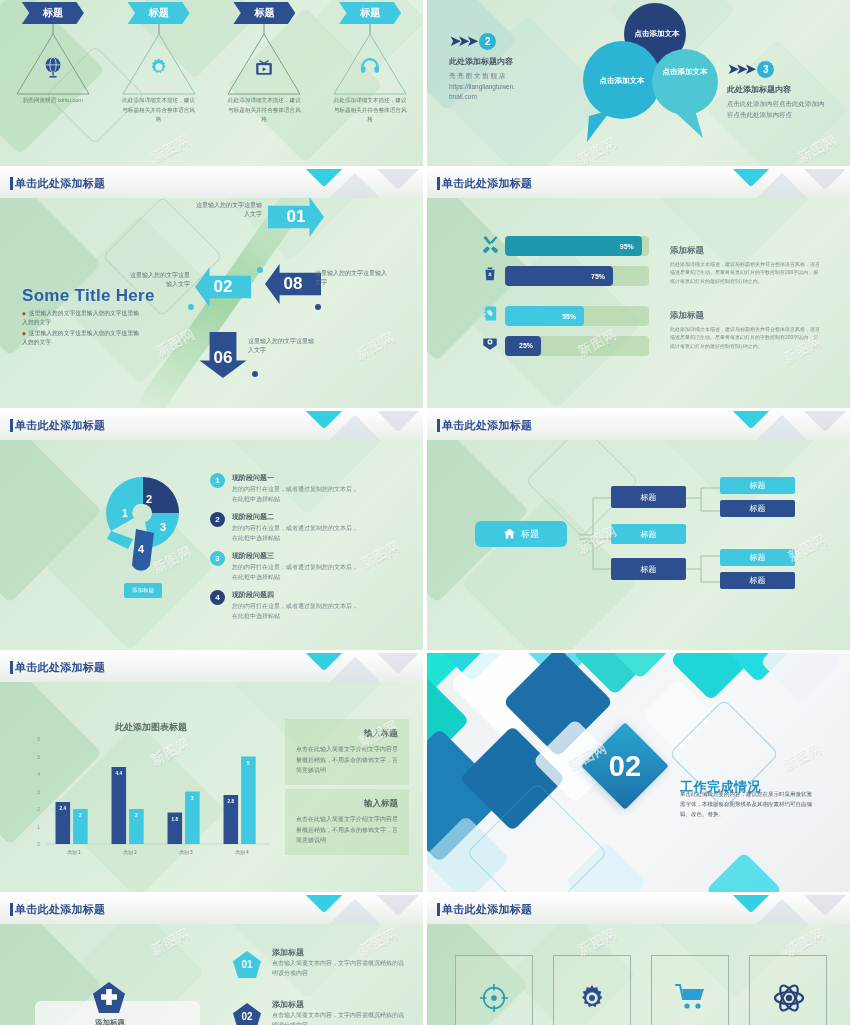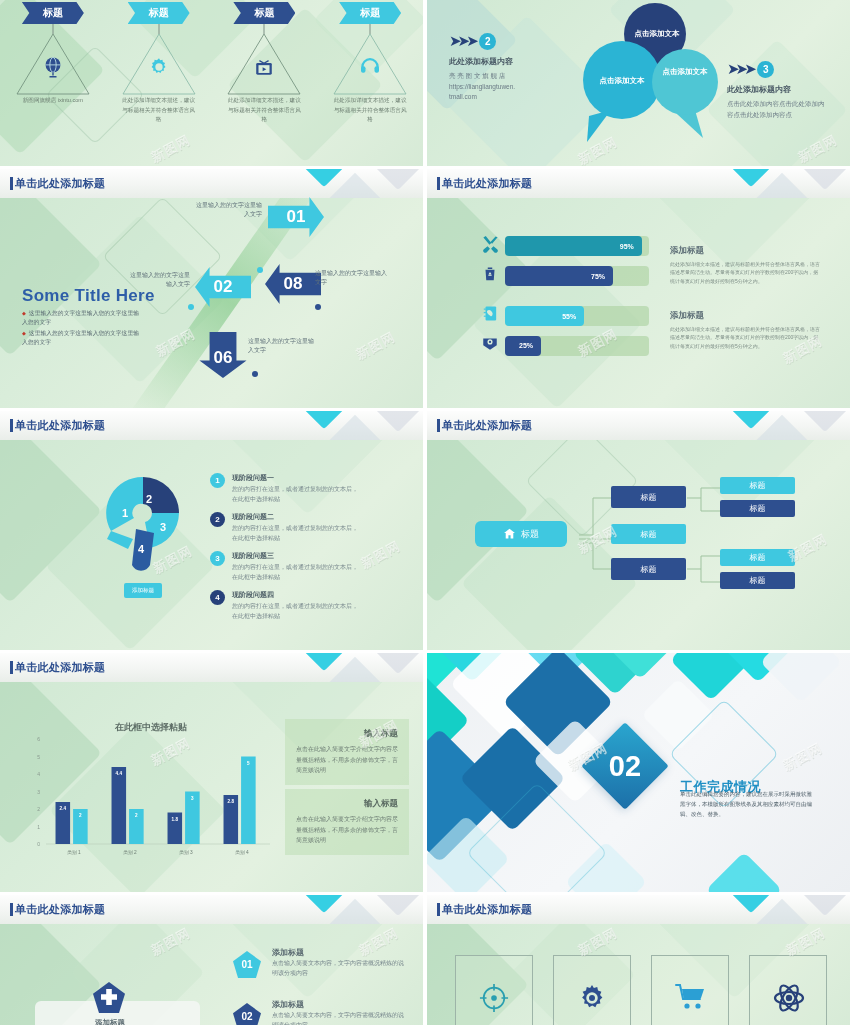--- a/index.html
+++ b/index.html
@@ -600,21 +600,21 @@
       <div class="dsq" style="left:250px;top:-35px;width:115px;height:115px;background:rgba(200,228,204,.3);"></div>
     </div>
     <div class="hdr">
       <div class="hdr-diamond3"></div>
         <div class="hdr-diamond"></div>
         <div class="hdr-diamond2"></div>
       <div class="hdr-line"></div>
       <div class="hdr-title">单击此处添加标题</div>
     </div>
 
-    <div class="chart-title" style="left:115px;top:68px;">在此框中选择粘贴</div>
+    <div class="chart-title" style="left:115px;top:68px;">此处添加图表标题</div>
 
     <div id="chart-area" style="position:absolute;left:24px;top:82px;width:250px;height:125px;"><svg width="250" height="125">
           <text x="16" y="111" font-size="5" fill="#8a9a90" text-anchor="end" font-family="Liberation Sans, sans-serif">0</text>
           <text x="16" y="93.5" font-size="5" fill="#8a9a90" text-anchor="end" font-family="Liberation Sans, sans-serif">1</text>
           <text x="16" y="76" font-size="5" fill="#8a9a90" text-anchor="end" font-family="Liberation Sans, sans-serif">2</text>
           <text x="16" y="58.5" font-size="5" fill="#8a9a90" text-anchor="end" font-family="Liberation Sans, sans-serif">3</text>
           <text x="16" y="41" font-size="5" fill="#8a9a90" text-anchor="end" font-family="Liberation Sans, sans-serif">4</text>
           <text x="16" y="23.5" font-size="5" fill="#8a9a90" text-anchor="end" font-family="Liberation Sans, sans-serif">5</text>
           <text x="16" y="6" font-size="5" fill="#8a9a90" text-anchor="end" font-family="Liberation Sans, sans-serif">6</text>
           <line x1="22" y1="109" x2="246" y2="109" stroke="#b8cdb8" stroke-width="0.6"></line>

